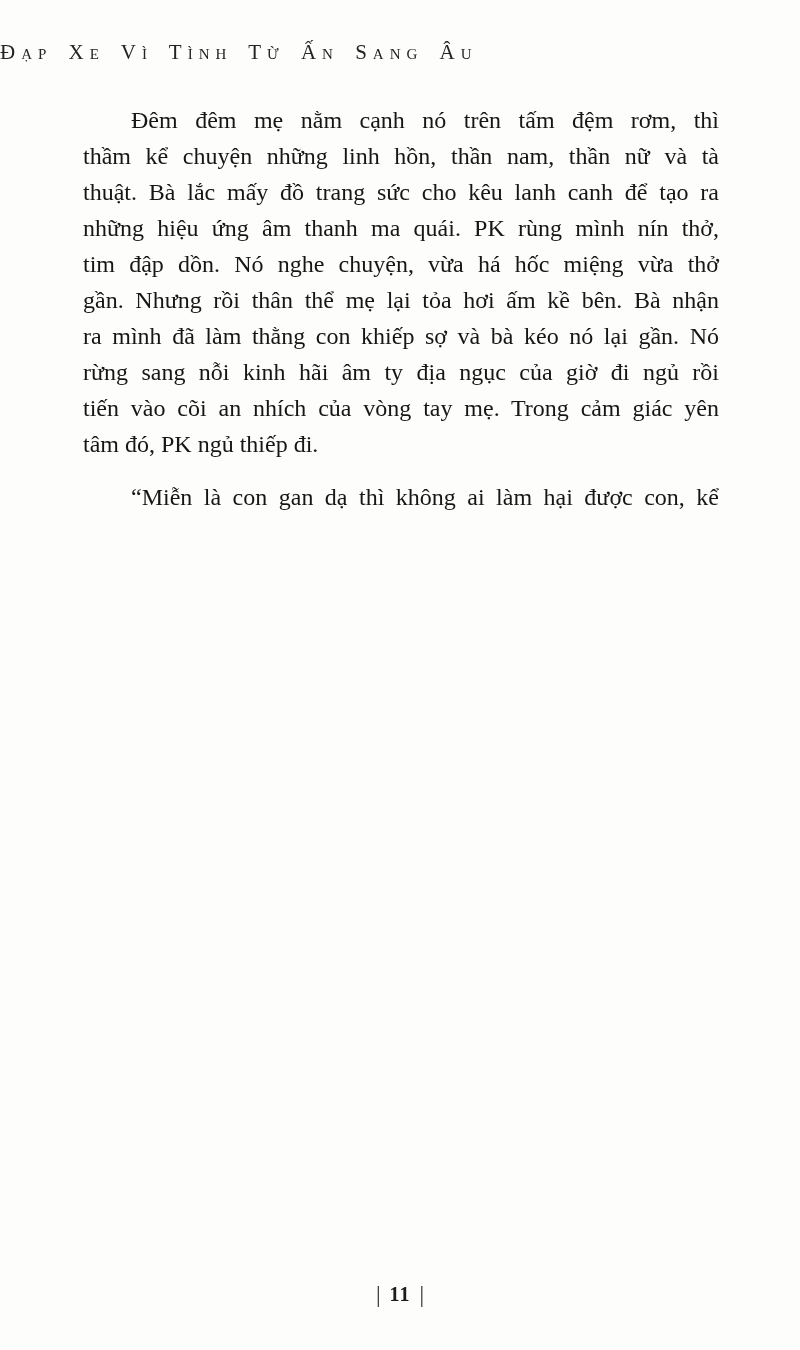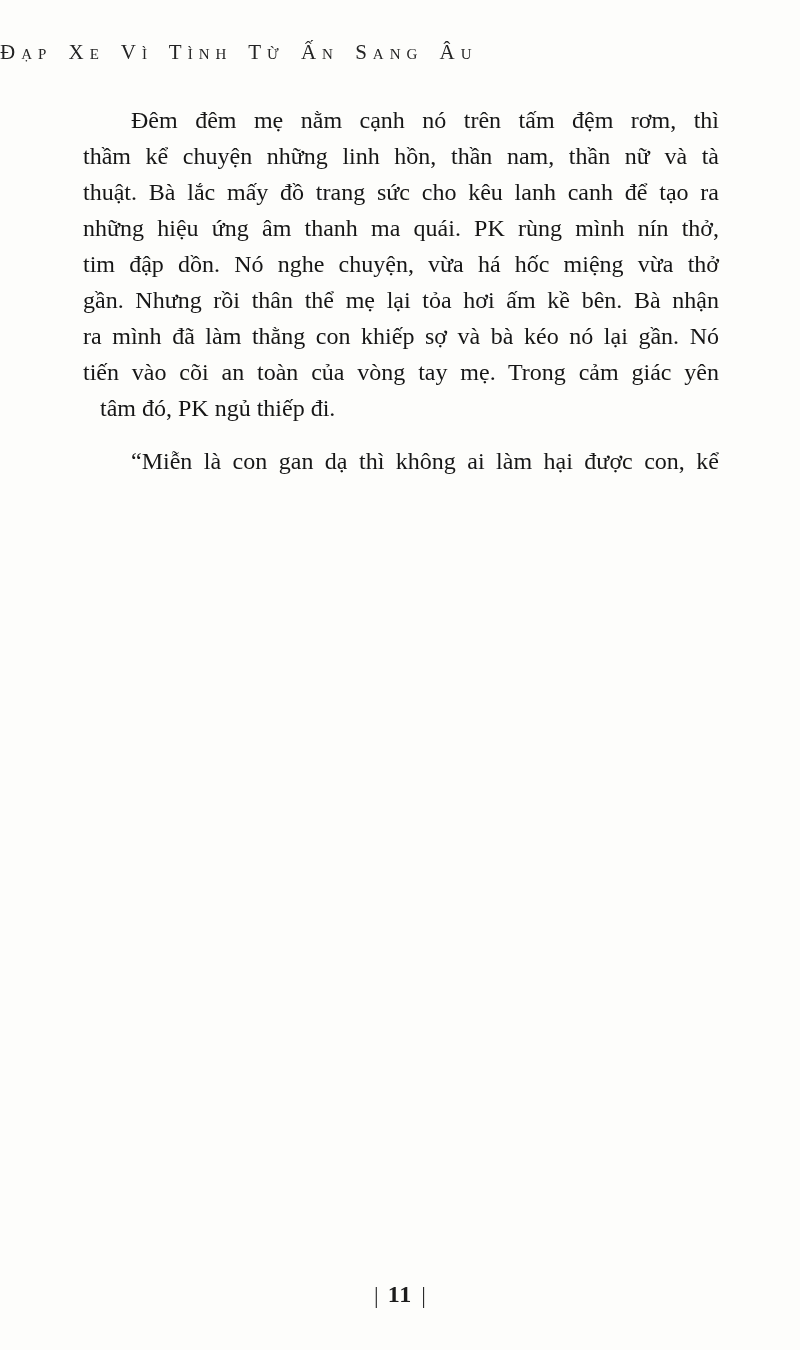--- a/index.html
+++ b/index.html
@@ -47,62 +47,62 @@
     white-space: nowrap;
     text-align: justify;
     text-align-last: justify;
     color: #161616;
   }
   .line.first {
     padding-left: 48px;
   }
   .line.last {
     text-align-last: left;
-    margin-left: 17px;
   }
   .page-footer {
     position: absolute;
     top: 1281px;
     left: 0;
     width: 100%;
     text-align: center;
     font-size: 20px;
     color: #1c1c1c;
   }
   .page-footer .bar {
     font-weight: 300;
     font-size: 23px;
     color: #2a2a2a;
     position: relative;
     top: 1px;
   }
   .page-footer .num {
     font-weight: bold;
-    font-size: 24px;
+    font-size: 20px;
     letter-spacing: 1px;
     margin: 4px 9px;
   }
 </style>
 </head>
 <body>
 
 <div class="page">
 
   <div class="running-header">Đạp Xe Vì Tình Từ Ấn Sang Âu</div>
 
   <div class="text-body">
       <div class="para">
         <div class="line first">Đêm đêm mẹ nằm cạnh nó trên tấm đệm rơm, thì</div>
         <div class="line">thầm kể chuyện những linh hồn, thần nam, thần nữ và tà</div>
         <div class="line">thuật. Bà lắc mấy đồ trang sức cho kêu lanh canh để tạo ra</div>
         <div class="line">những hiệu ứng âm thanh ma quái. PK rùng mình nín thở,</div>
         <div class="line">tim đập dồn. Nó nghe chuyện, vừa há hốc miệng vừa thở</div>
         <div class="line">gần. Nhưng rồi thân thể mẹ lại tỏa hơi ấm kề bên. Bà nhận</div>
         <div class="line">ra mình đã làm thằng con khiếp sợ và bà kéo nó lại gần. Nó</div>
-        <div class="line">tiến vào cõi an toàn của vòng tay mẹ. Trong cảm giác yên</div>
+        <div class="line">rừng sang nỗi kinh hãi âm ty địa ngục của giờ đi ngủ rồi</div>
+        <div class="line">tiến vào cõi an nhích của vòng tay mẹ. Trong cảm giác yên</div>
         <div class="line last">tâm đó, PK ngủ thiếp đi.</div>
       </div>
       <div class="para">
         <div class="line first">“Miễn là con gan dạ thì không ai làm hại được con, kể</div>
       </div>
     </div>
 
   <div class="page-footer">
     <span class="bar">|</span><span class="num">11</span><span class="bar">|</span>
   </div>

